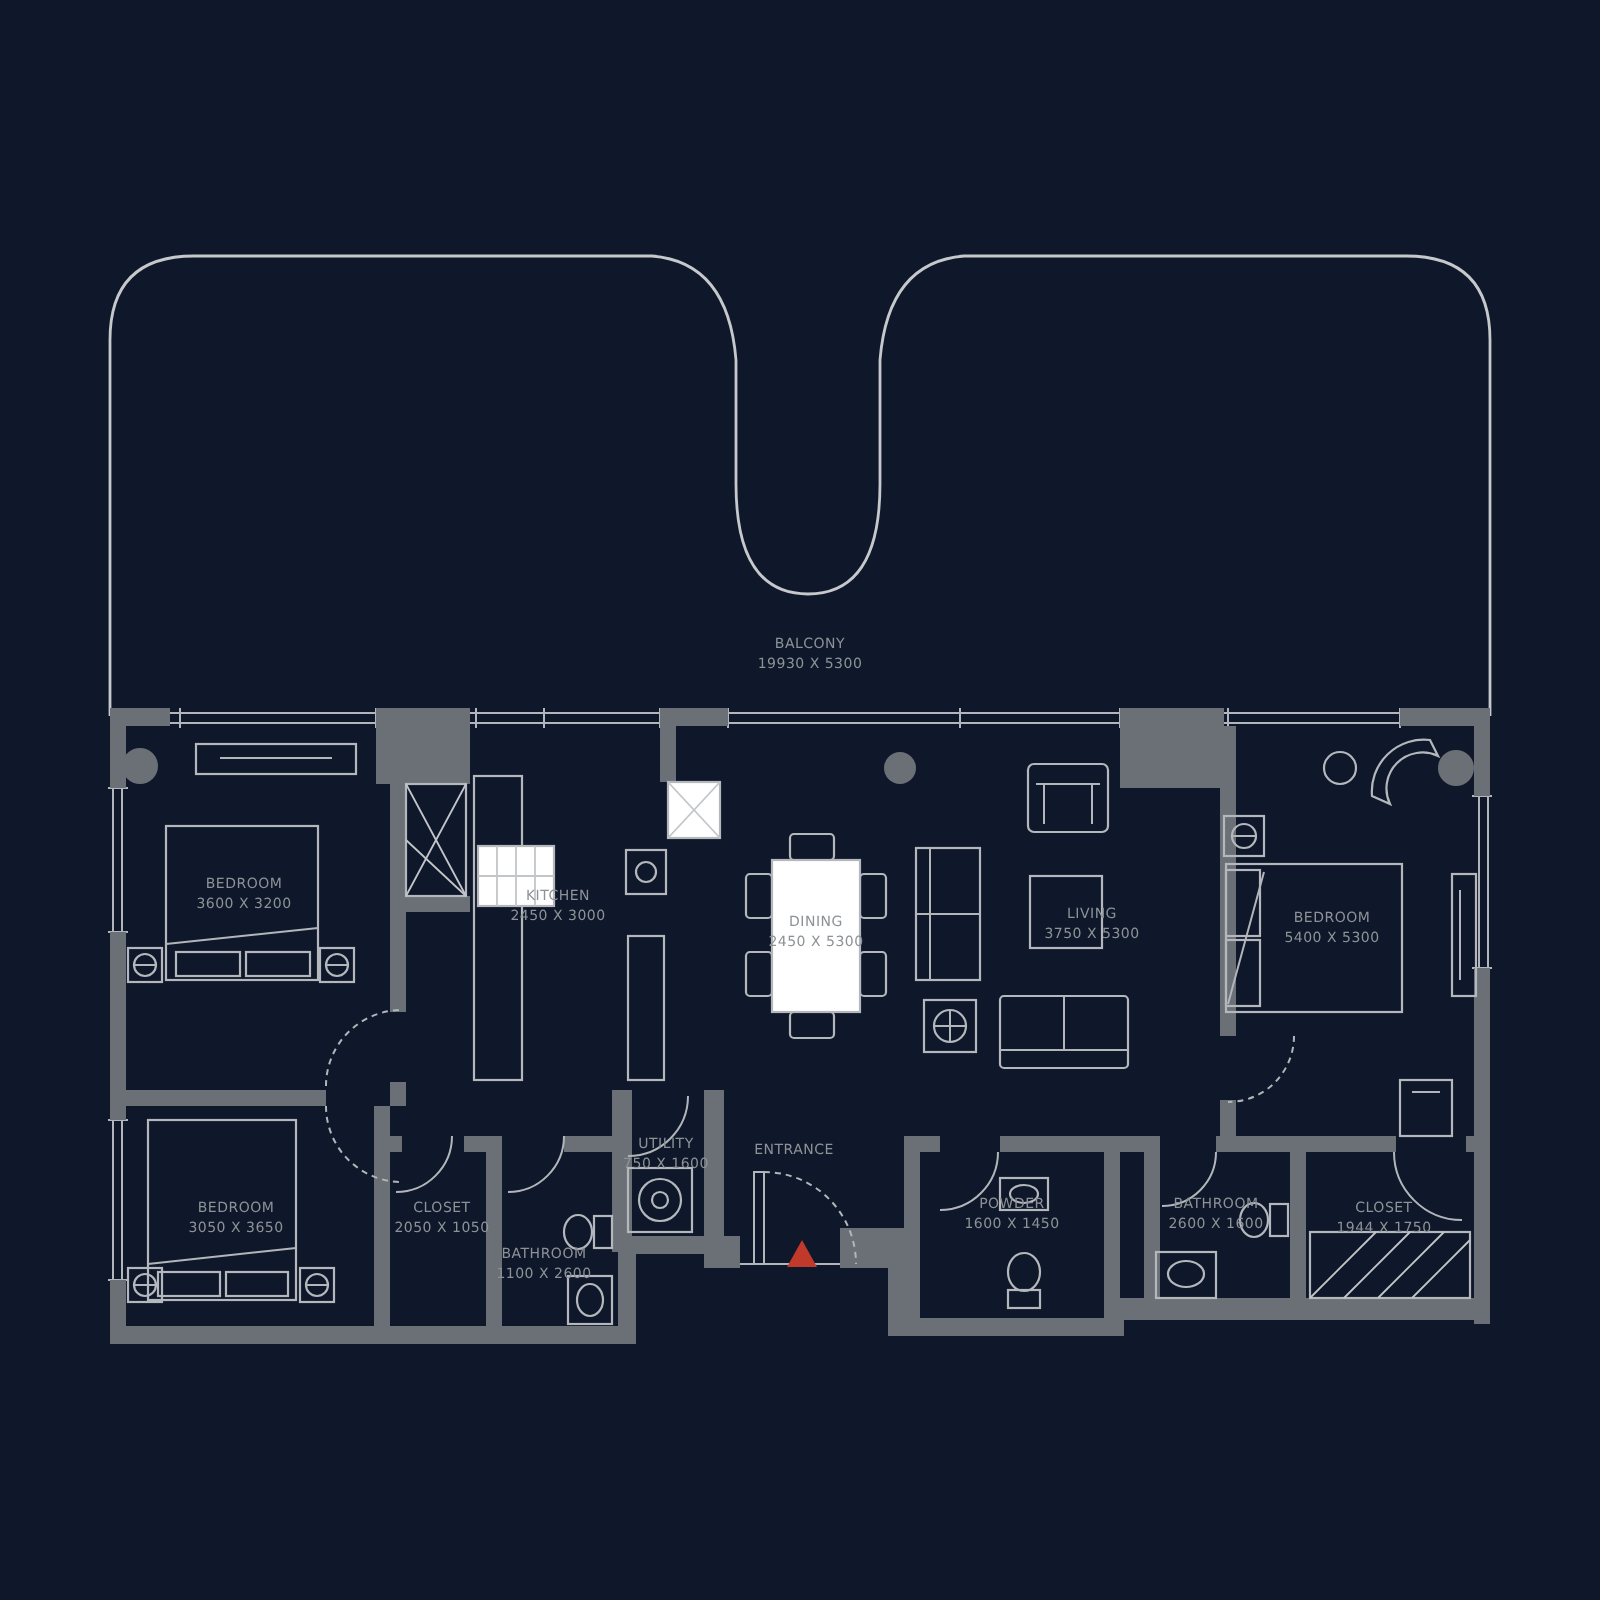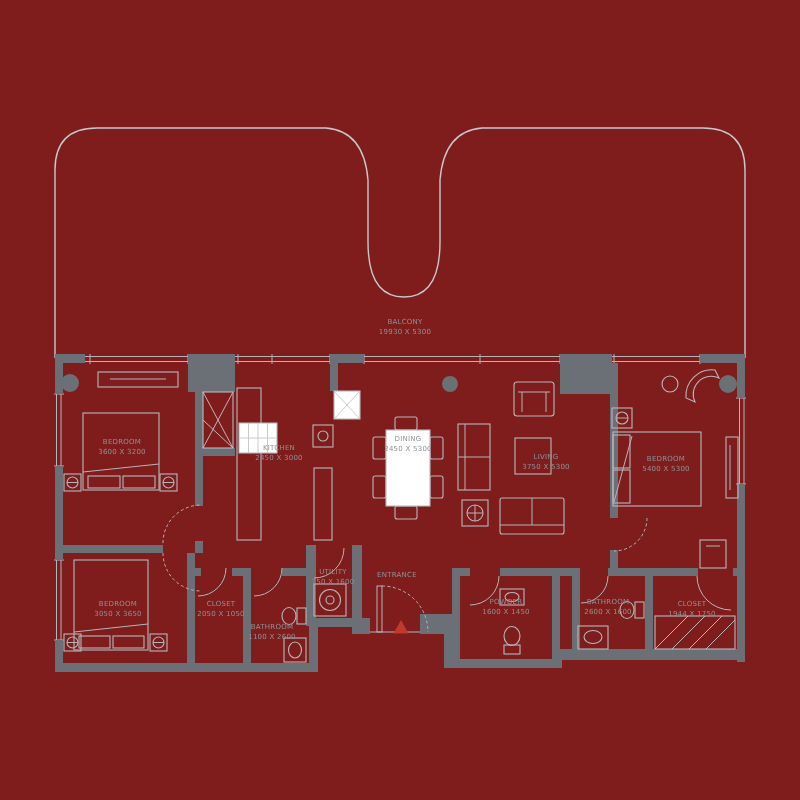--- a/index.html
+++ b/index.html
@@ -1,17 +1,17 @@
 <!DOCTYPE html>
 <html><head>
 <meta charset="utf-8">
 <style>
   html,body{margin:0;padding:0;background:#ffffff;}
   .plan{
-    position:relative;width:800px;height:800px;background:#7f1d1d;overflow:hidden;
+    position:relative;width:800px;height:800px;background:#0f172a;overflow:hidden;
     font-family:"DejaVu Sans", sans-serif;
   }
   .plan svg{position:absolute;left:0;top:0;}
   .wall{fill:#6a7076;stroke:none;}
   .col{fill:#6a7076;stroke:none;}
   .balc{stroke:#c6c9cc;stroke-width:1.4;fill:none;}
   .ln{stroke:#b2b6ba;stroke-width:1;fill:none;}
   .fur{stroke:#b4b8bc;stroke-width:1.1;fill:#ffffff;}
   .furn{stroke:#b4b8bc;stroke-width:1.1;fill:none;}
   .hatch{stroke:#c3c6c9;stroke-width:0.9;fill:none;}
@@ -268,21 +268,21 @@
     <span class="dims">19930 X 5300</span>
   </div>
   <div class="room-label" style="left:122px;top:447px;">
     <span class="name">BEDROOM</span>
     <span class="dims">3600 X 3200</span>
   </div>
   <div class="room-label" style="left:279px;top:453px;">
     <span class="name">KITCHEN</span>
     <span class="dims">2450 X 3000</span>
   </div>
-  <div class="room-label" style="left:408px;top:444px;">
+  <div class="room-label" style="left:408px;top:466px;">
     <span class="name">DINING</span>
     <span class="dims">2450 X 5300</span>
   </div>
   <div class="room-label" style="left:538px;top:462px;padding-left:16px;">
     <span class="name">LIVING</span>
     <span class="dims">3750 X 5300</span>
   </div>
   <div class="room-label" style="left:666px;top:464px;">
     <span class="name">BEDROOM</span>
     <span class="dims">5400 X 5300</span>

